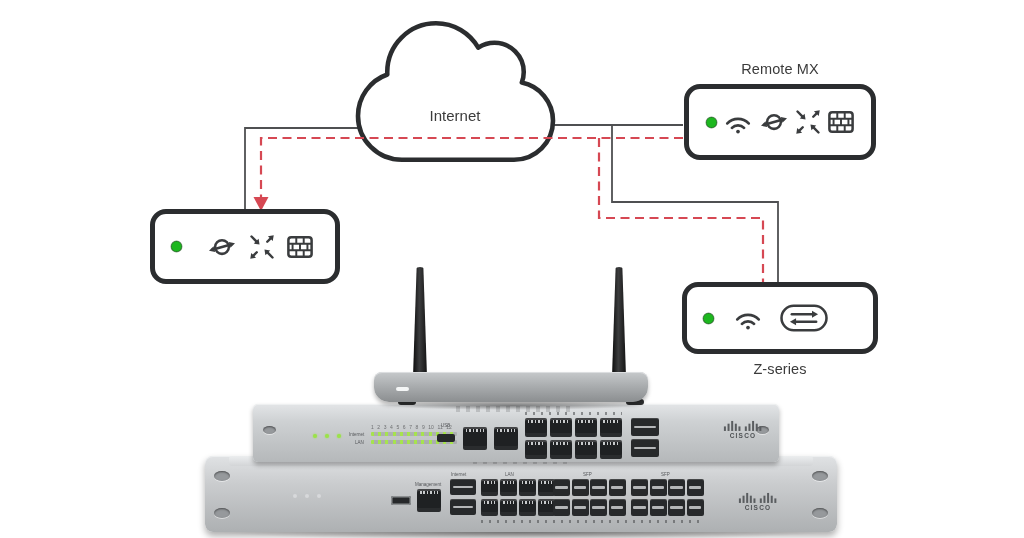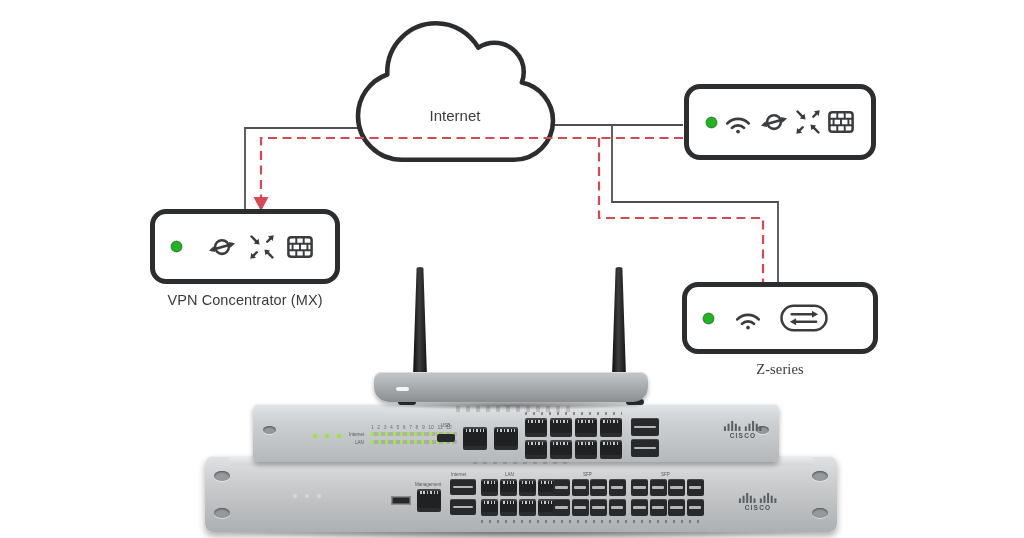--- a/index.html
+++ b/index.html
@@ -15,21 +15,21 @@
   #node-remote-mx{left:684px;top:84px;width:192px;height:76px;justify-content:space-between;padding:0 15px;}
   #node-vpn-concentrator{left:150px;top:209px;width:190px;height:75px;padding:0 20px 0 14px;justify-content:space-between;}
   #node-z-series{left:682px;top:282px;width:196px;height:72px;padding:0 0 0 14px;}
   .icon-group{display:flex;align-items:center;gap:9px;}
   #node-z-series .icon-group{margin:0 auto;padding-right:26px;gap:14px;}
 
   .node-label{position:absolute;z-index:20;color:#3b3b3b;font-size:14.5px;font-weight:500;
               text-align:center;letter-spacing:.1px;}
   #label-remote-mx{left:684px;top:61px;width:192px;}
   #label-vpn-concentrator{left:110px;top:292px;width:270px;}
-  #label-z-series{left:682px;top:361px;width:196px;font-family:Liberation Serif, serif;}
+  #label-z-series{left:682px;top:361px;width:196px;}
   #label-internet{position:absolute;z-index:12;left:405px;top:107px;width:100px;text-align:center;
                   color:#3b3b3b;font-size:15px;font-weight:500;}
   #label-tunnel{position:absolute;z-index:12;left:468px;top:175px;width:136px;text-align:center;
                 color:#d64853;font-size:15px;font-weight:500;}
 
   
   .hw{position:absolute;box-sizing:border-box;}
   .soft-shadow{position:absolute;background:radial-gradient(ellipse at center,rgba(0,0,0,.38),rgba(0,0,0,0) 70%);}
 
   
@@ -161,38 +161,38 @@
     <svg width="34" height="26">
         <use href="#i-router"></use>
       </svg>
     <svg width="28" height="28">
         <use href="#i-cross"></use>
       </svg>
     <svg width="30" height="26">
         <use href="#i-firewall"></use>
       </svg>
   </div>
+  <div class="node-label" id="label-remote-mx">Remote MX</div>
 
   <div class="node" id="node-vpn-concentrator">
     <svg width="15" height="15">
         <use href="#i-led"></use>
       </svg>
     <div class="icon-group">
       <svg width="34" height="26">
           <use href="#i-router"></use>
         </svg>
       <svg width="28" height="28">
           <use href="#i-cross"></use>
         </svg>
       <svg width="30" height="26">
           <use href="#i-firewall"></use>
         </svg>
     </div>
   </div>
-  <div class="node-label" id="label-vpn-concentrator">VPN Concentrator (MX)</div>
 
   <div class="node" id="node-z-series">
     <svg width="15" height="15">
         <use href="#i-led"></use>
       </svg>
     <div class="icon-group">
       <svg width="30" height="26">
           <use href="#i-wifi"></use>
         </svg>
       <svg width="54" height="30">

